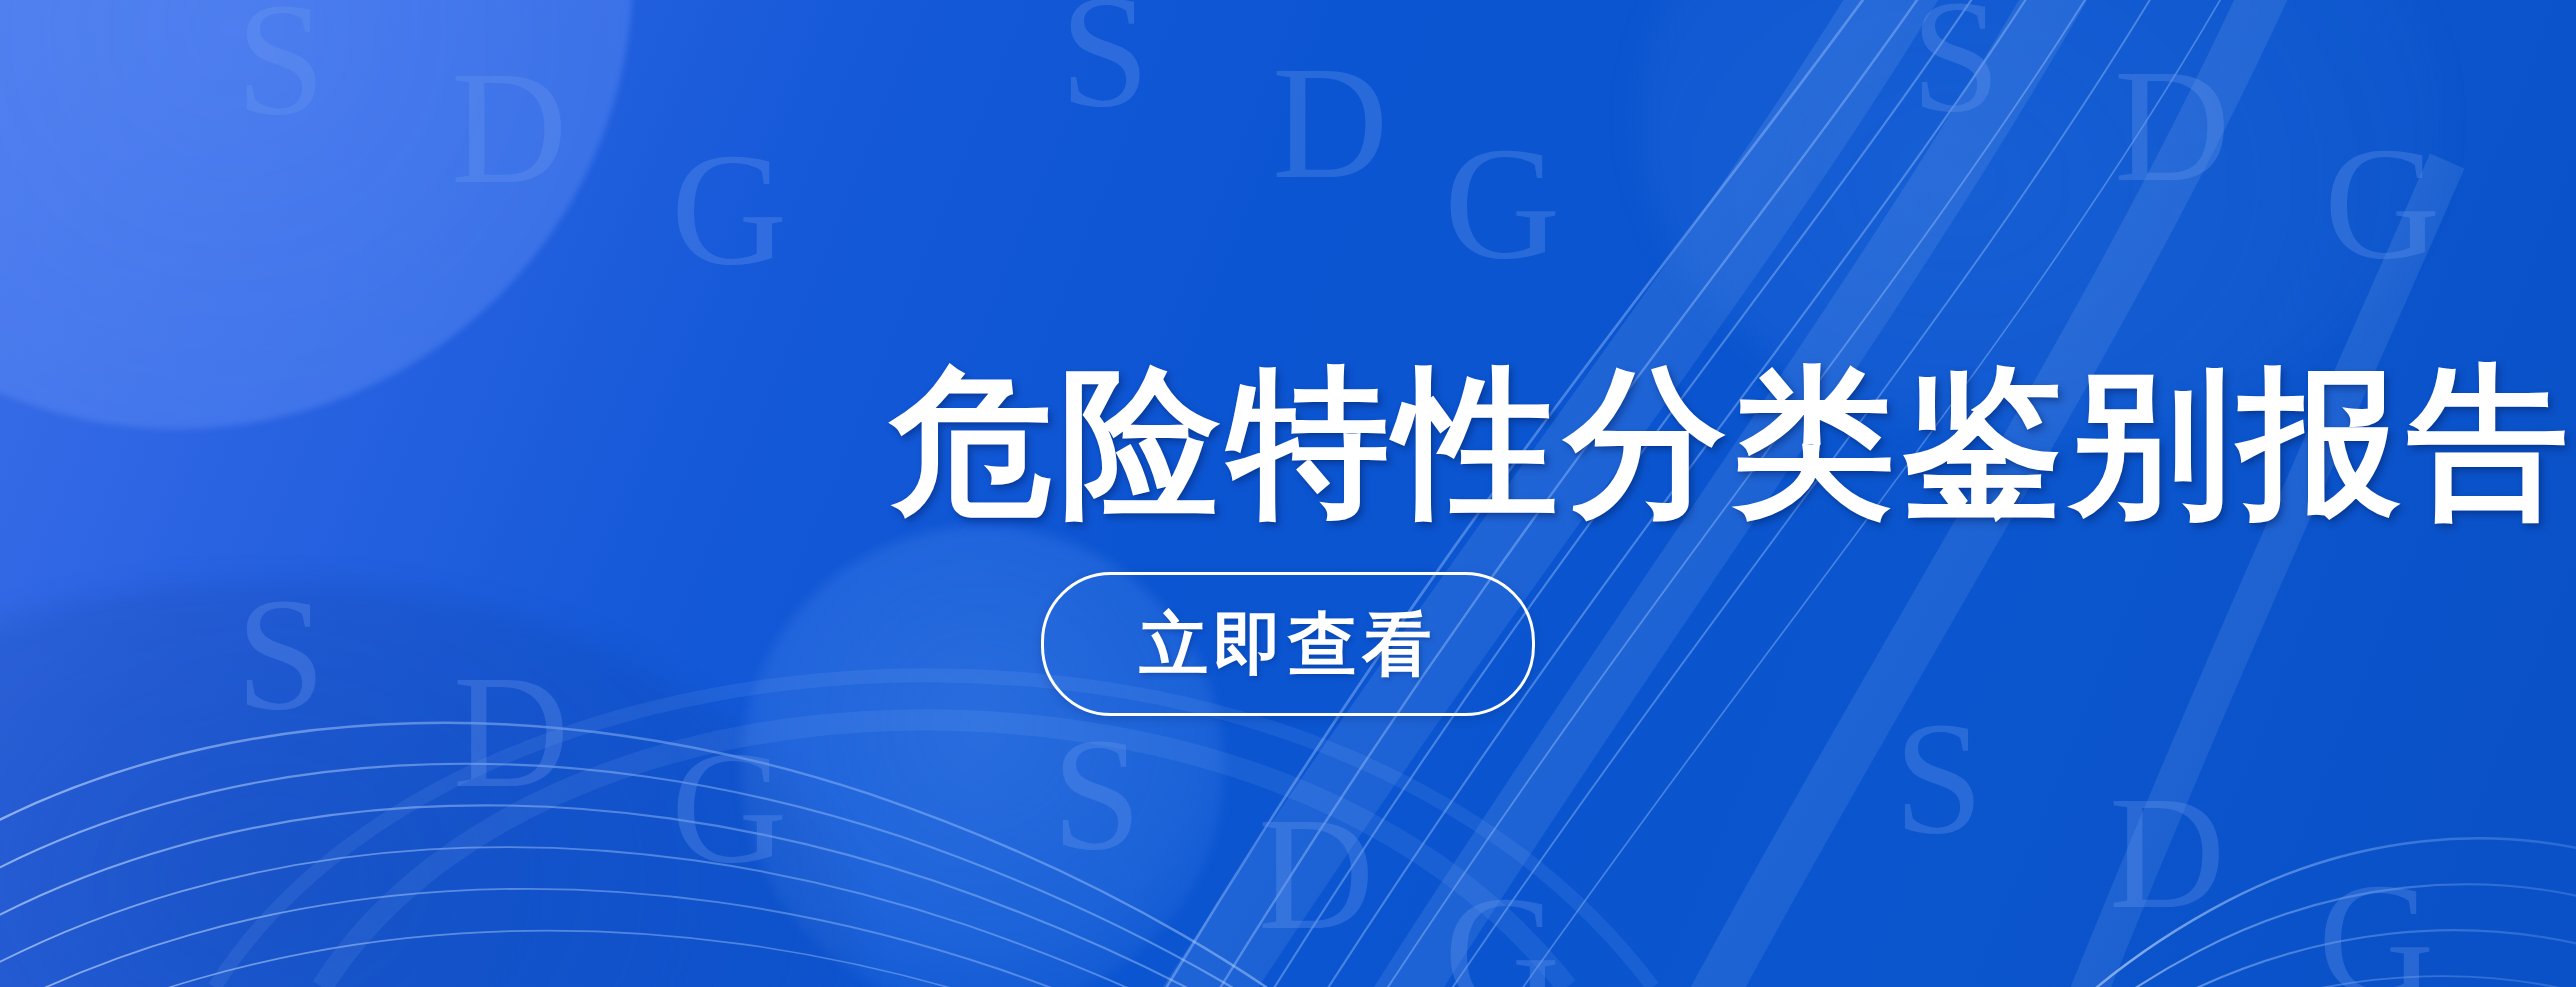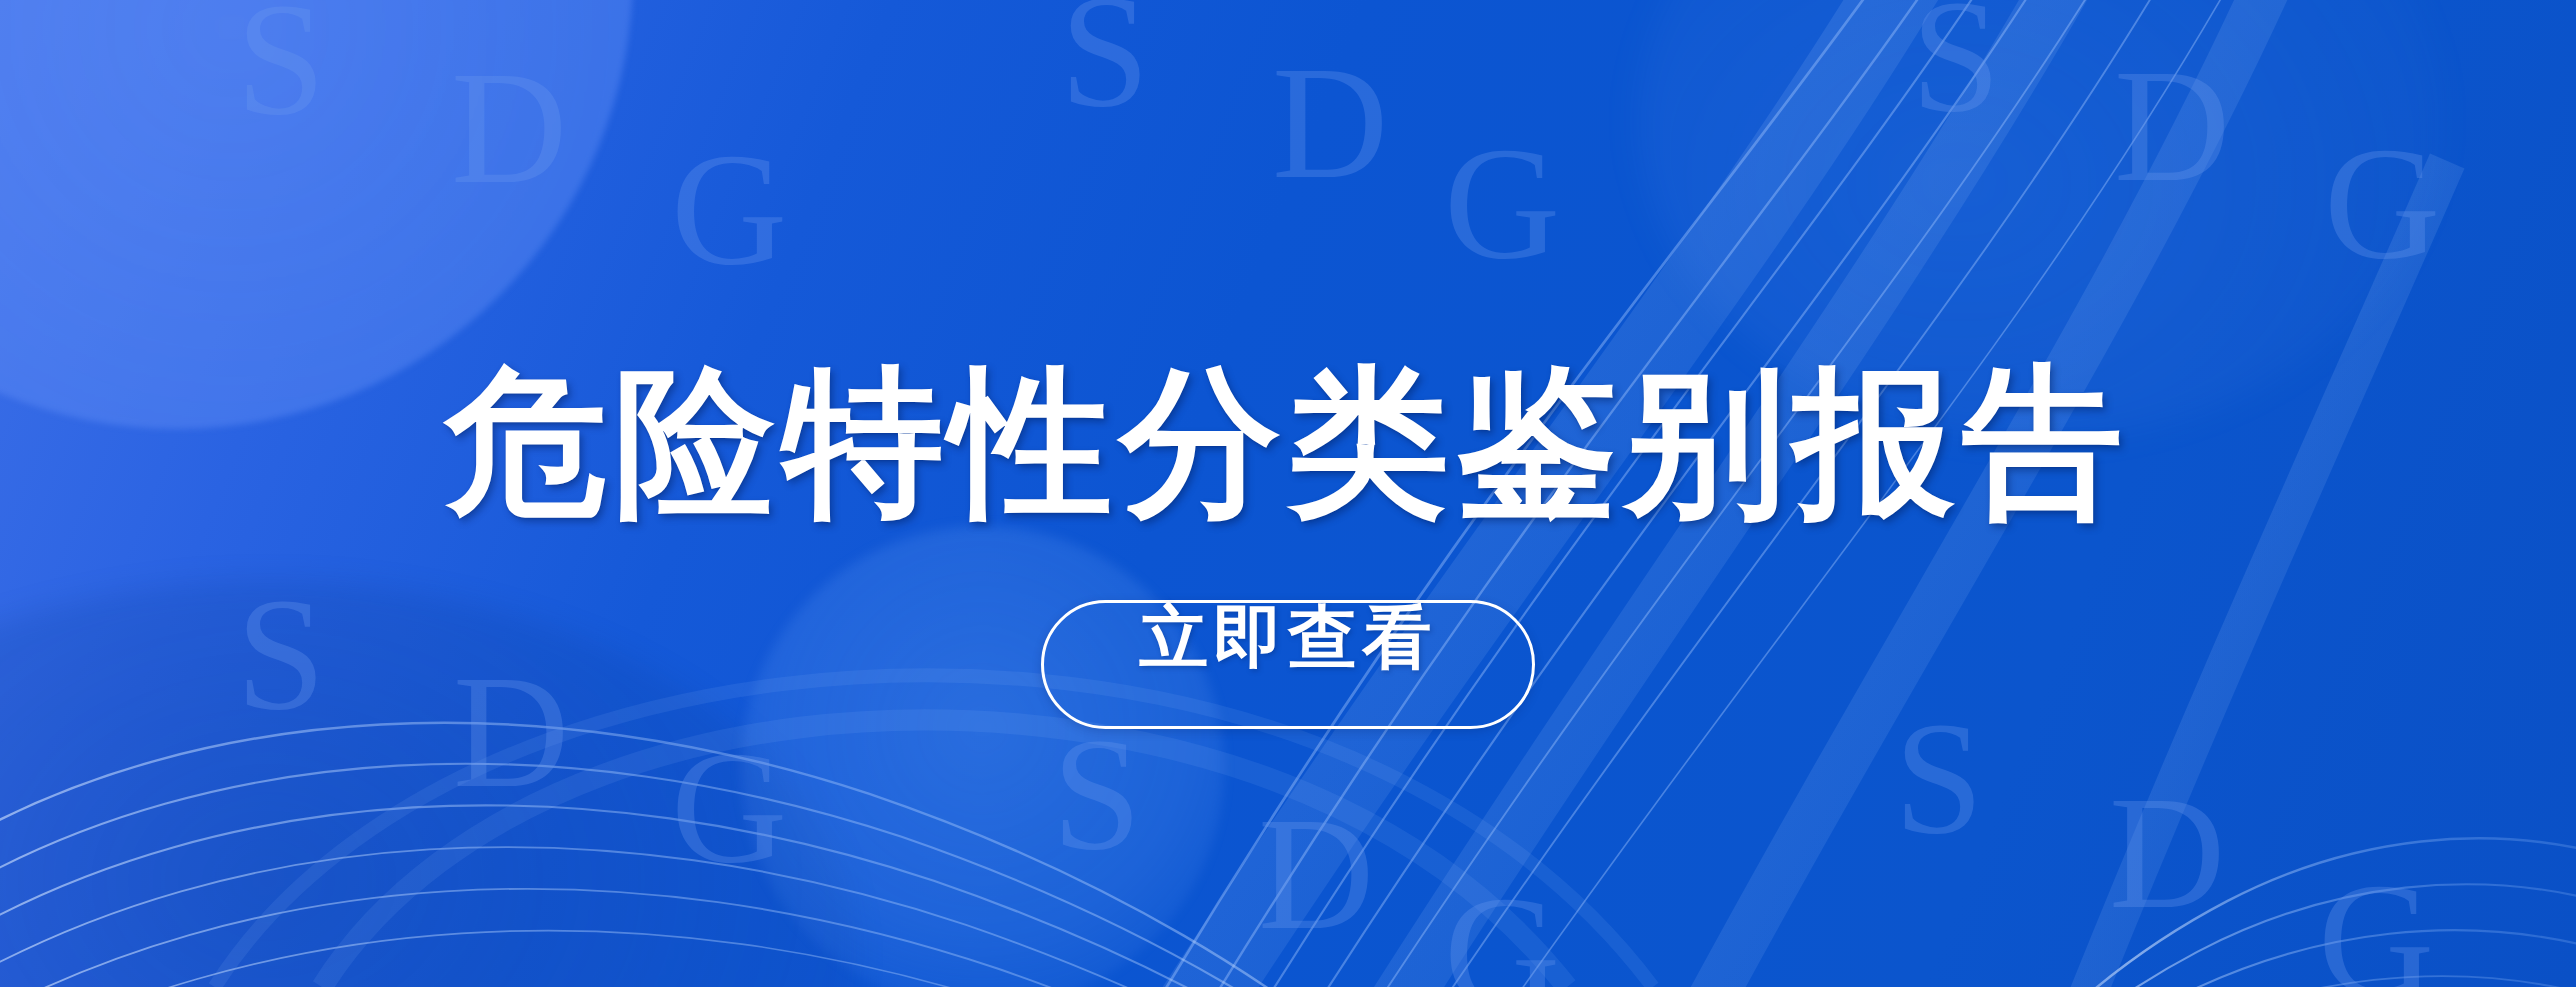--- a/index.html
+++ b/index.html
@@ -91,21 +91,21 @@
     user-select: none;
     letter-spacing: 0;
   }
 
   
   .title-wrap {
     position: absolute;
     left: 0;
     top: 244px;
     width: 2576px;
-    text-align: center;
+    text-align: right;
   }
   .title {
     display: inline-block;
     font-family: "Liberation Sans", "DejaVu Sans", sans-serif;
     font-weight: 700;
     font-size: 161px;
     line-height: 1.12;
     color: #ffffff;
     letter-spacing: 7.5px;
     text-shadow: 3.2px 3.8px 7px rgba(3,32,96,0.42),
@@ -116,30 +116,30 @@
   
   .cta-wrap {
     position: absolute;
     left: 0;
     top: 572px;
     width: 2576px;
     text-align: center;
   }
   .cta {
     display: inline-flex;
+    align-items: center;
     justify-content: center;
     width: 494px;
-    height: 129px;
+    height: 144px;
     border: 3.8px solid #ffffff;
     border-radius: 70px;
     background: transparent;
     cursor: pointer;
     box-shadow: 0 2.7px 9.7px rgba(4,34,100,0.22);
     padding: 0;
-    margin-top: 28px;
   }
   .cta-label {
     font-family: "Liberation Sans", "DejaVu Sans", sans-serif;
     font-weight: 700;
     font-size: 69px;
     color: #ffffff;
     letter-spacing: 5.4px;
     line-height: 1;
     white-space: nowrap;
     text-shadow: 1.6px 2.1px 4.8px rgba(4,36,105,0.35);

